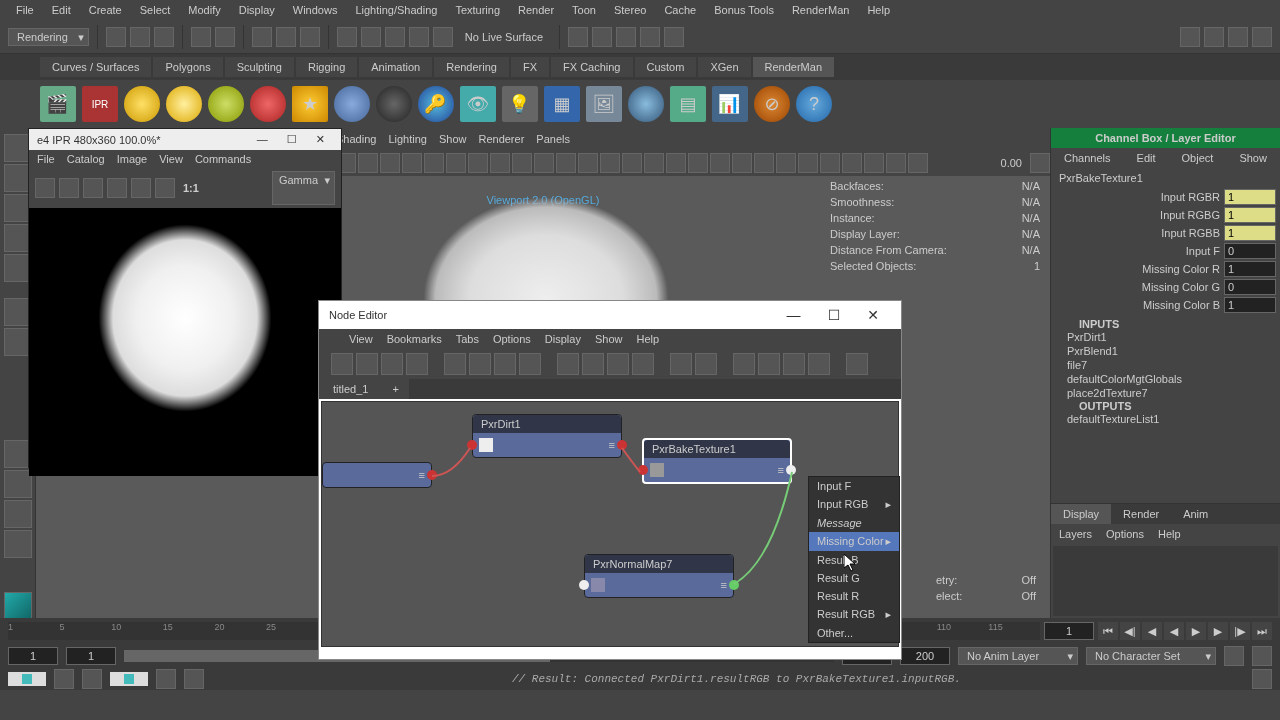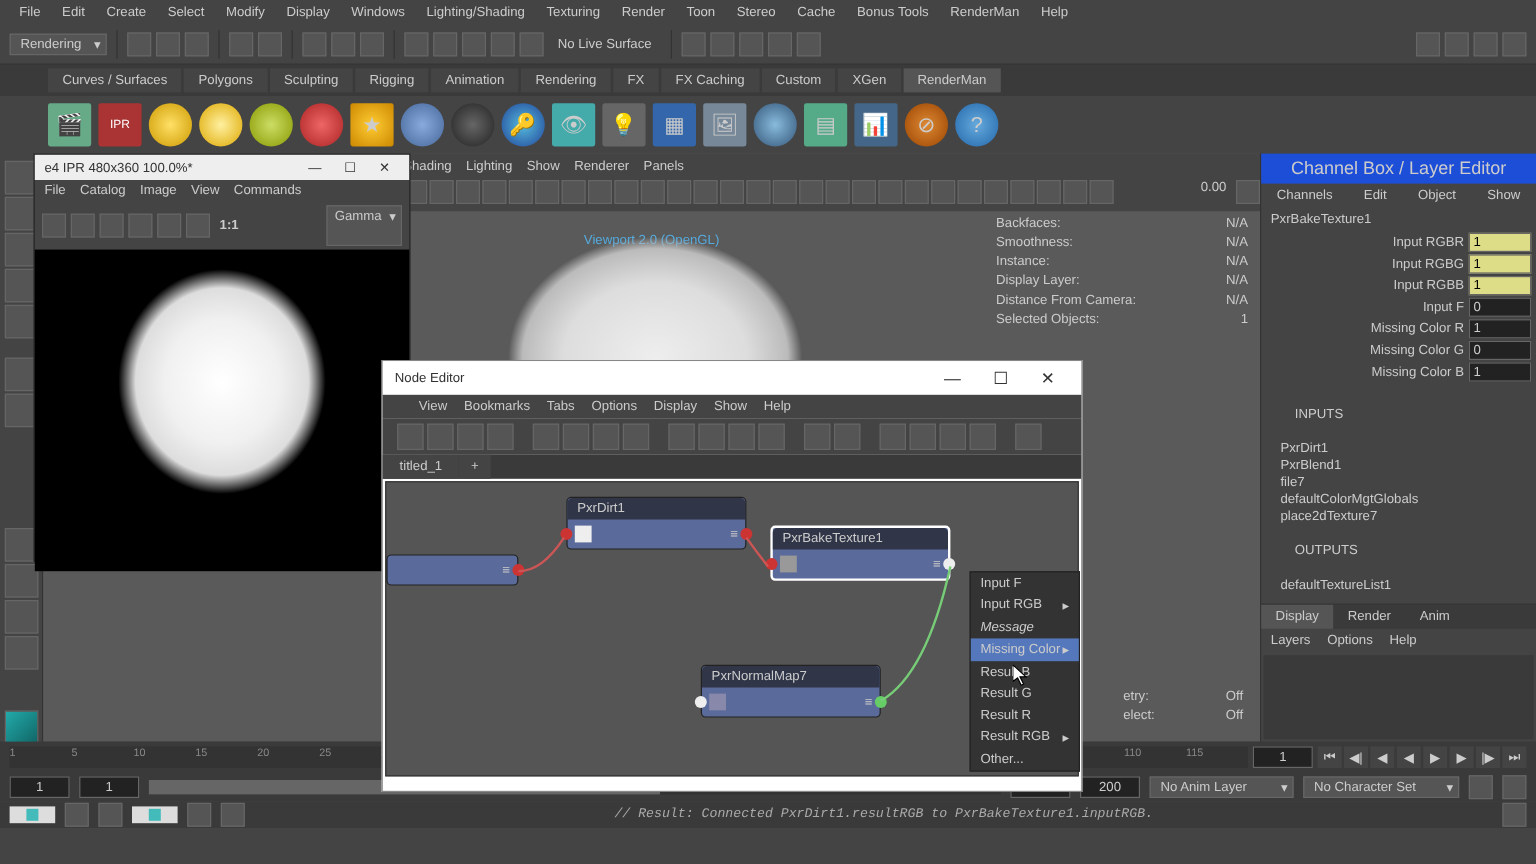--- a/index.html
+++ b/index.html
@@ -14,33 +14,33 @@
 .shelf-tabs { background: #3a3a3a; height: 26px; display: flex; align-items: center; padding-left: 40px; gap: 2px; }
 .shelf-tab { padding: 4px 12px; background: #444; cursor: pointer; }
 .shelf-tab.active { background: #555; }
 .shelf { background: #444; height: 48px; display: flex; align-items: center; padding-left: 40px; gap: 6px; }
 .shelf-icon { width: 36px; height: 36px; border-radius: 2px; display:flex; align-items:center; justify-content:center; font-size:18px; }
 .main-area { display: flex; height: 490px; }
 .left-tools { width: 36px; background: #444; border-right: 1px solid #333; padding-top: 4px; }
 .left-tools div { width: 28px; height: 28px; margin: 2px auto; background: #555; border: 1px solid #666; }
 .viewport-area { flex: 1; background: #5a5a5a; position: relative; }
 .vp-menubar { background: #444; height: 22px; display: flex; align-items: center; padding-left: 300px; gap: 12px; }
-.vp-toolbar { background: #444; height: 26px; display: flex; align-items: flex-start; padding-left: 300px; gap: 2px; }
+.vp-toolbar { background: #444; height: 26px; display: flex; align-items: center; padding-left: 300px; gap: 2px; }
 .vp-tool { width: 20px; height: 20px; background: #555; border: 1px solid #666; }
 .viewport-label { color: #5ad; text-align: center; padding-top: 18px; }
 .stats-overlay { position: absolute; right: 10px; top: 50px; font-size: 11px; }
 .stats-overlay div { display: flex; justify-content: space-between; width: 210px; padding: 2px 0; }
 .right-panel { width: 230px; background: #444; border-left: 1px solid #333; display: flex; flex-direction: column; }
-.panel-title { text-align: center; padding: 4px; background: #1d4ed8; font-size: 15px; }
+.panel-title { text-align: center; padding: 4px; background: #15803d; font-size: 11px; font-weight: bold; }
 .channel-tabs { display: flex; padding: 4px; gap: 8px; justify-content: space-around; }
 .channel-row { display: flex; justify-content: flex-end; align-items: center; padding: 1px 4px; gap: 4px; }
 .channel-row input { width: 52px; background: #222; border: 1px solid #666; color: #ccc; text-align: left; padding: 1px 3px; }
 .channel-row.yellow input { background: #dd8; color: #000; }
 .inputs-section { padding: 4px 8px; }
-.inputs-section .hdr { font-weight: normal; margin: 16px 0; padding-left: 20px; }
+.inputs-section .hdr { font-weight: bold; margin: 0 0; padding-left: 20px; }
 .inputs-section .item { padding: 1px 8px; }
 .layer-panel { border-top: 1px solid #333; }
 .layer-tabs { display: flex; background: #3a3a3a; }
 .layer-tabs span { padding: 4px 12px; }
 .layer-tabs span.active { background: #555; }
 .ipr-window { position: absolute; left: 28px; top: 128px; width: 314px; height: 340px; background: #444; border: 1px solid #222; z-index: 10; }
 .ipr-title { background: #eee; color: #333; padding: 4px 8px; display: flex; align-items: center; justify-content: space-between; }
 .ipr-title .controls span { padding: 0 8px; cursor: pointer; color:#333; }
 .ipr-menu { background: #444; padding: 3px 8px; display: flex; gap: 12px; }
 .ipr-toolbar { background: #444; padding: 3px 6px; display: flex; gap: 4px; align-items:center; }

